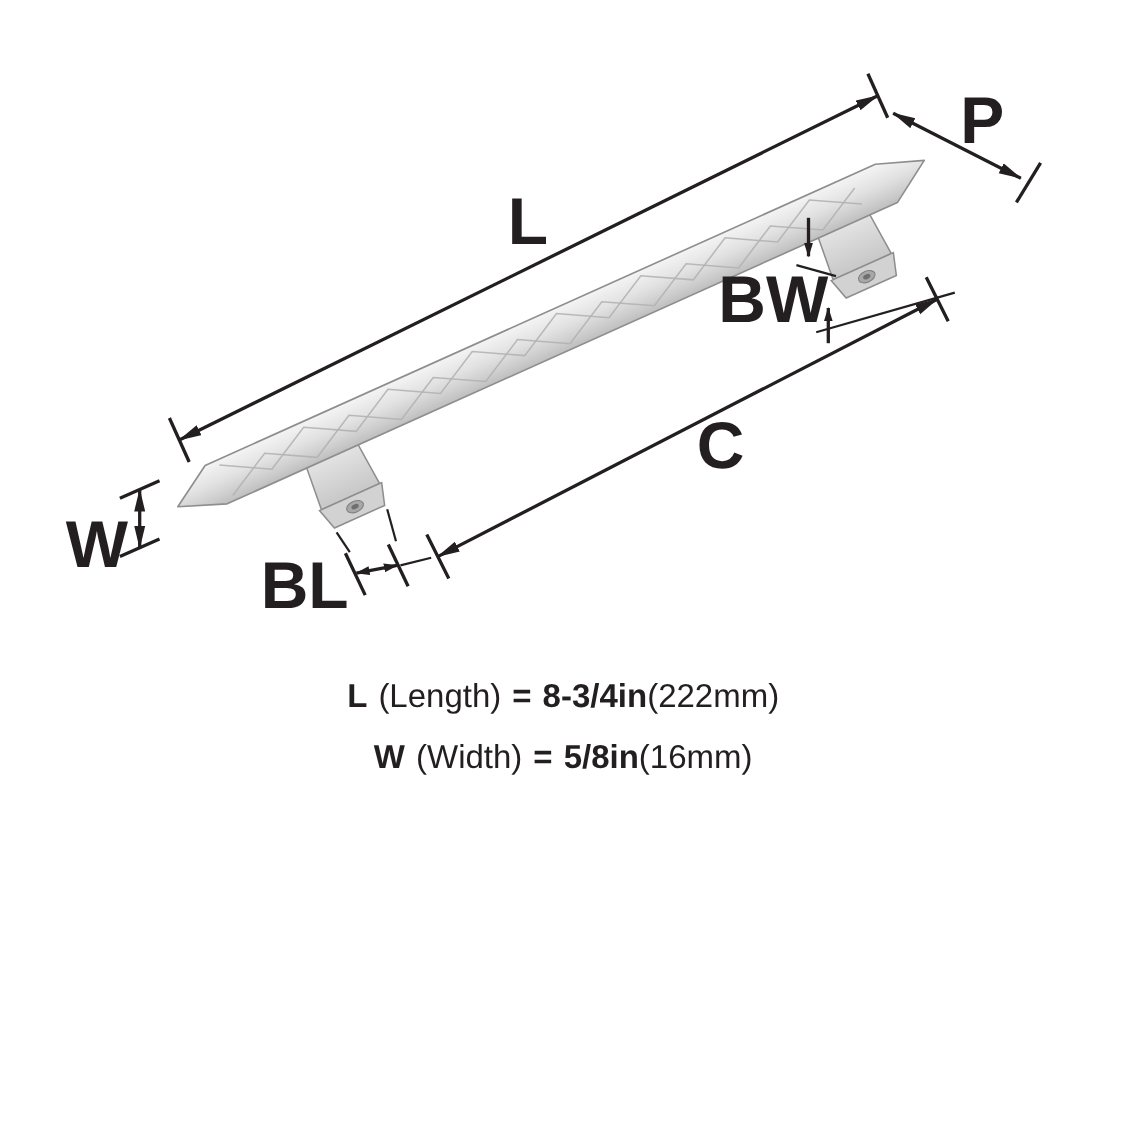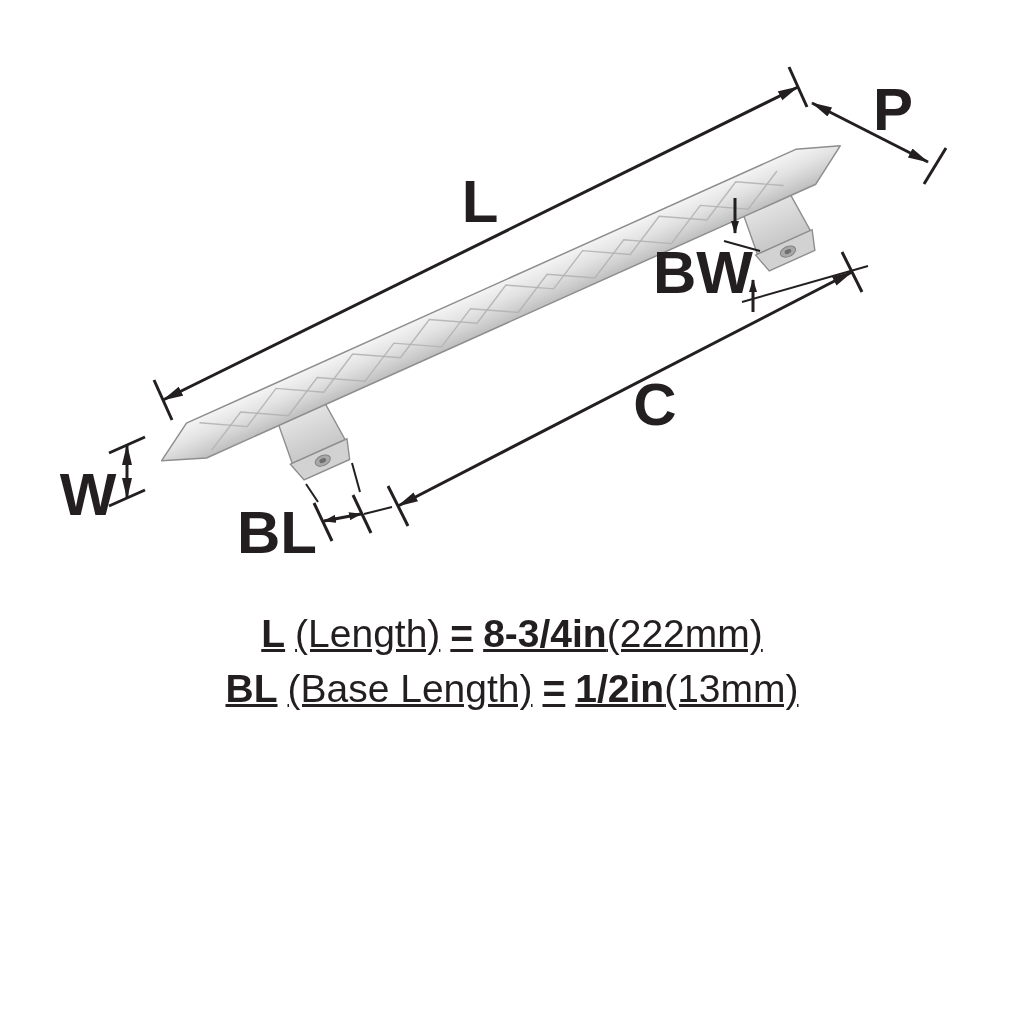--- a/index.html
+++ b/index.html
@@ -24,25 +24,24 @@
   }
   .legend {
     position: absolute;
     top: 606px;
     left: 0;
     width: 1024px;
     text-align: center;
     color: #231f20;
   }
   .legend-row {
-    font-size: 39px;
+    font-size: 30px;
     line-height: 55px;
     white-space: nowrap;
     font-weight: 400;
-    text-decoration: underline;
   }
   .lg-code, .lg-eq, .lg-val { font-weight: 700; }
   .lg-name { margin: 0 10px; }
   .lg-eq   { margin-right: 10px; }
 </style>
 </head>
 <body>
 
 <div class="stage">
 
@@ -134,22 +133,22 @@
     </g>
     <text class="dim-label" x="277" y="553">BL</text>
   </svg>
 
   <div class="legend">
 
     <div class="legend-row">
       <span class="lg-code">L</span><span class="lg-name">(Length)</span><span class="lg-eq">=</span><span class="lg-val">8-3/4in</span><span class="lg-metric">(222mm)</span>
     </div>
 
+    <div class="legend-row">
+      <span class="lg-code">W</span><span class="lg-name">(Width)</span><span class="lg-eq">=</span><span class="lg-val">5/8in</span><span class="lg-metric">(16mm)</span>
+    </div>
 
 
 
-    <div class="legend-row">
-      <span class="lg-code">BL</span><span class="lg-name">(Base Length)</span><span class="lg-eq">=</span><span class="lg-val">1/2in</span><span class="lg-metric">(13mm)</span>
-    </div>
 
 
   </div>
 </div>
 
 </body></html>

